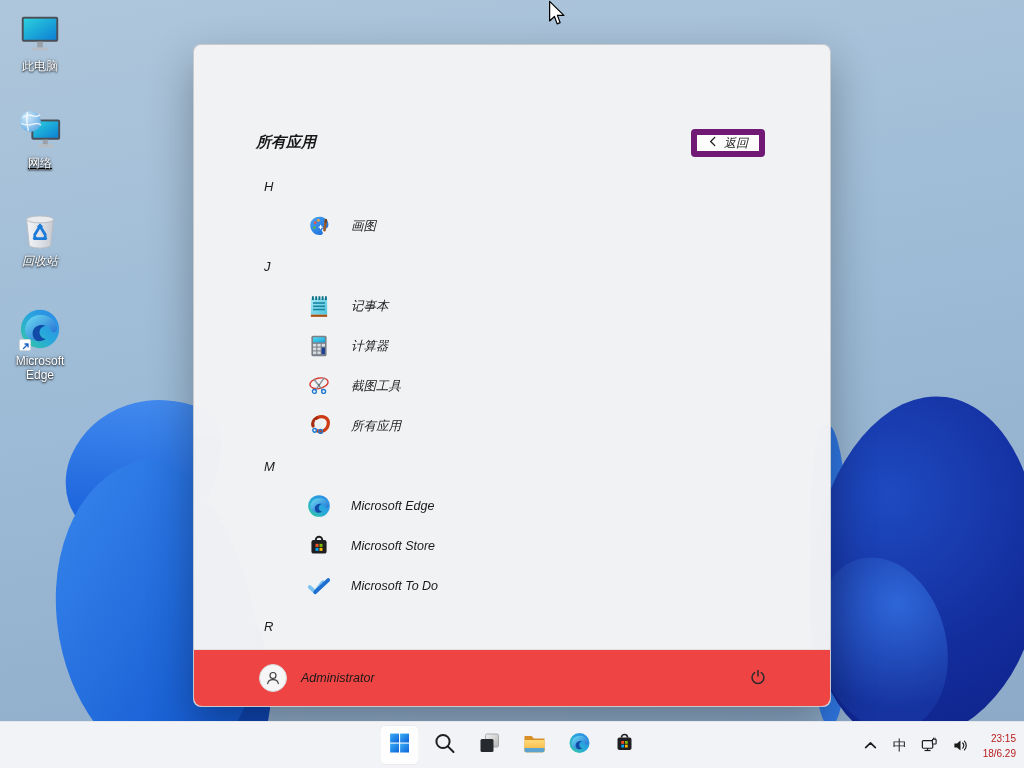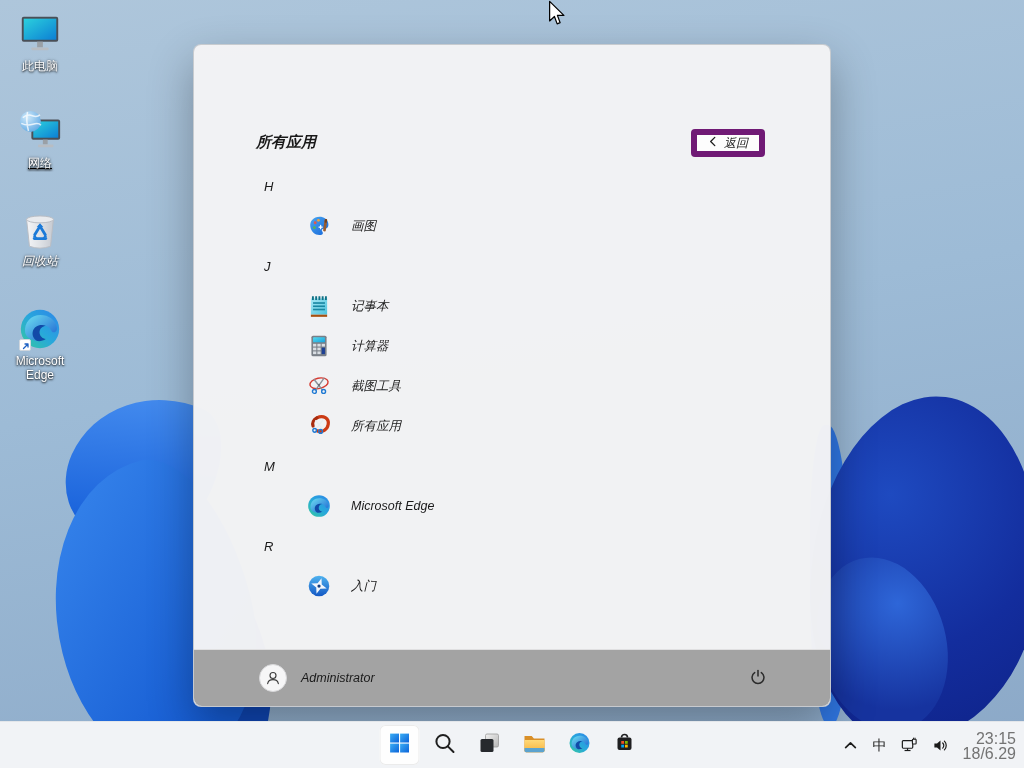--- a/index.html
+++ b/index.html
@@ -49,21 +49,21 @@
 
   #app-list { position:absolute; left:0; right:0; top:121px; }
   .row { height:40px; display:flex; align-items:center; }
   .row.section { padding-left:70px; font-size:13px; color:#1b1b1b; }
   .row.app { padding-left:68px;margin-left:44px; }
   .app-icon { width:26px; height:26px; flex:0 0 26px; }
   .app-icon svg { width:26px; height:26px; }
   .app-label { margin-left:19px; font-size:12.5px; color:#1a1a1a; }
 
   #menu-footer { position:absolute; left:0; right:0; bottom:0; height:57px;
-    background:#a3a3a3; border-top:1px solid #e0e0e1; border-radius:0 0 8px 8px; }
+    background:#ef4444; border-top:1px solid #e0e0e1; border-radius:0 0 8px 8px; }
   .user-chip { position:absolute; left:65px; top:14px; display:flex; align-items:center; cursor:default; }
   .avatar { width:28px; height:28px; border-radius:50%; background:#f6f6f7;
     border:1px solid #d8d8da; display:flex; align-items:center; justify-content:center; }
   .avatar svg { width:20px; height:20px; }
   .user-name { margin-left:14px; font-size:12.5px; color:#1a1a1a; }
   .power-btn { position:absolute; right:58px; top:15px; width:28px; height:28px;
     display:flex; align-items:center; justify-content:center; border-radius:4px; cursor:default; }
   .power-btn svg { width:18px; height:18px; }
 
   
@@ -73,21 +73,21 @@
     display:flex; gap:5px; }
   .tb-btn { width:40px; height:40px; border-radius:6px; display:flex;
     align-items:center; justify-content:center; cursor:default; }
   .tb-btn.active { background:#fefefe; box-shadow:inset 0 0 0 1px #ebebeb; }
   .tb-btn svg { width:24px; height:24px; }
   #tray { position:absolute; right:8px; top:0; height:47px; display:flex;
     align-items:center; gap:14px; }
   .tray-item { display:flex; align-items:center; justify-content:center; cursor:default; }
   .tray-item svg { width:17px; height:17px; }
   #ime-badge { font-size:14px; color:#1b1b1b; }
-  #clock { text-align:right; font-size:16px; line-height:15px; color:#737373; cursor:default; }
+  #clock { text-align:right; font-size:10px; line-height:15px; color:#b91c1c; cursor:default; }
 
   
   #cursor { position:absolute; left:547px; top:0; width:21px; height:28px; z-index:10; }
 </style>
 </head>
 <body>
 
 <div class="bloom" id="bloomL1"></div>
 <div class="bloom" id="bloomL3"></div>
 <div class="bloom" id="bloomL2"></div>
@@ -299,20 +299,38 @@
               <linearGradient id="egB" x1="0" y1="0" x2="1" y2="1">
                 <stop offset="0" stop-color="#6ee0f2"></stop>
                 <stop offset="1" stop-color="#1b5fd0"></stop>
               </linearGradient>
             </defs>
             <circle cx="24" cy="24" r="20" fill="url(#egA)"></circle>
             <path d="M8.5 28 C7 17 15 9.5 24.5 9.5 C33 9.5 40 14.5 41.5 22 C42 25 41 27.5 38.5 27.5 C35 27.5 36 22.5 30 20.5 C24 18.5 18 21 16.5 26.5 C15.5 30.5 17.5 34.5 21 36.5 C14.5 35.5 9.5 32.5 8.5 28 Z" fill="url(#egB)"></path>
             <path d="M16.5 26.5 C18 21 24 18.5 30 20.5 C27 21 23.5 23 23.5 27.5 C23.5 31.5 26.5 34 30 34.5 C27.5 36.3 24 37 21 36.5 C17.5 34.5 15.5 30.5 16.5 26.5 Z" fill="#124aa8"></path>
           </svg></span>
         <span class="app-label">Microsoft Edge</span>
+      </div>
+      <div class="row app">
+        <span class="app-icon"><svg viewBox="0 0 48 48">
+            <path d="M18 13 a6 6 0 0 1 12 0" fill="none" stroke="#1f1f21" stroke-width="3.4"></path>
+            <rect x="10" y="13" width="28" height="25" rx="4" fill="#1f1f21"></rect>
+            <rect x="17.5" y="20" width="5.6" height="5.6" fill="#f25022"></rect>
+            <rect x="24.9" y="20" width="5.6" height="5.6" fill="#7fba00"></rect>
+            <rect x="17.5" y="27.4" width="5.6" height="5.6" fill="#00a4ef"></rect>
+            <rect x="24.9" y="27.4" width="5.6" height="5.6" fill="#ffb900"></rect>
+          </svg></span>
+        <span class="app-label">Microsoft Store</span>
+      </div>
+      <div class="row app">
+        <span class="app-icon"><svg viewBox="0 0 48 48">
+            <path d="M7 26 L17 35.5 L31 17" fill="none" stroke="#7cc3f2" stroke-width="7" stroke-linecap="round" stroke-linejoin="round"></path>
+            <path d="M17 35.5 L41 13" fill="none" stroke="#1e6fd0" stroke-width="7" stroke-linecap="round"></path>
+          </svg></span>
+        <span class="app-label">Microsoft To Do</span>
       </div>
       <div class="row section">R</div>
       <div class="row app">
         <span class="app-icon"><svg viewBox="0 0 48 48">
             <defs>
               <linearGradient id="gGS" x1="0" y1="0" x2="0" y2="1">
                 <stop offset="0" stop-color="#4fb3ef"></stop>
                 <stop offset="1" stop-color="#1358c4"></stop>
               </linearGradient>
             </defs>

